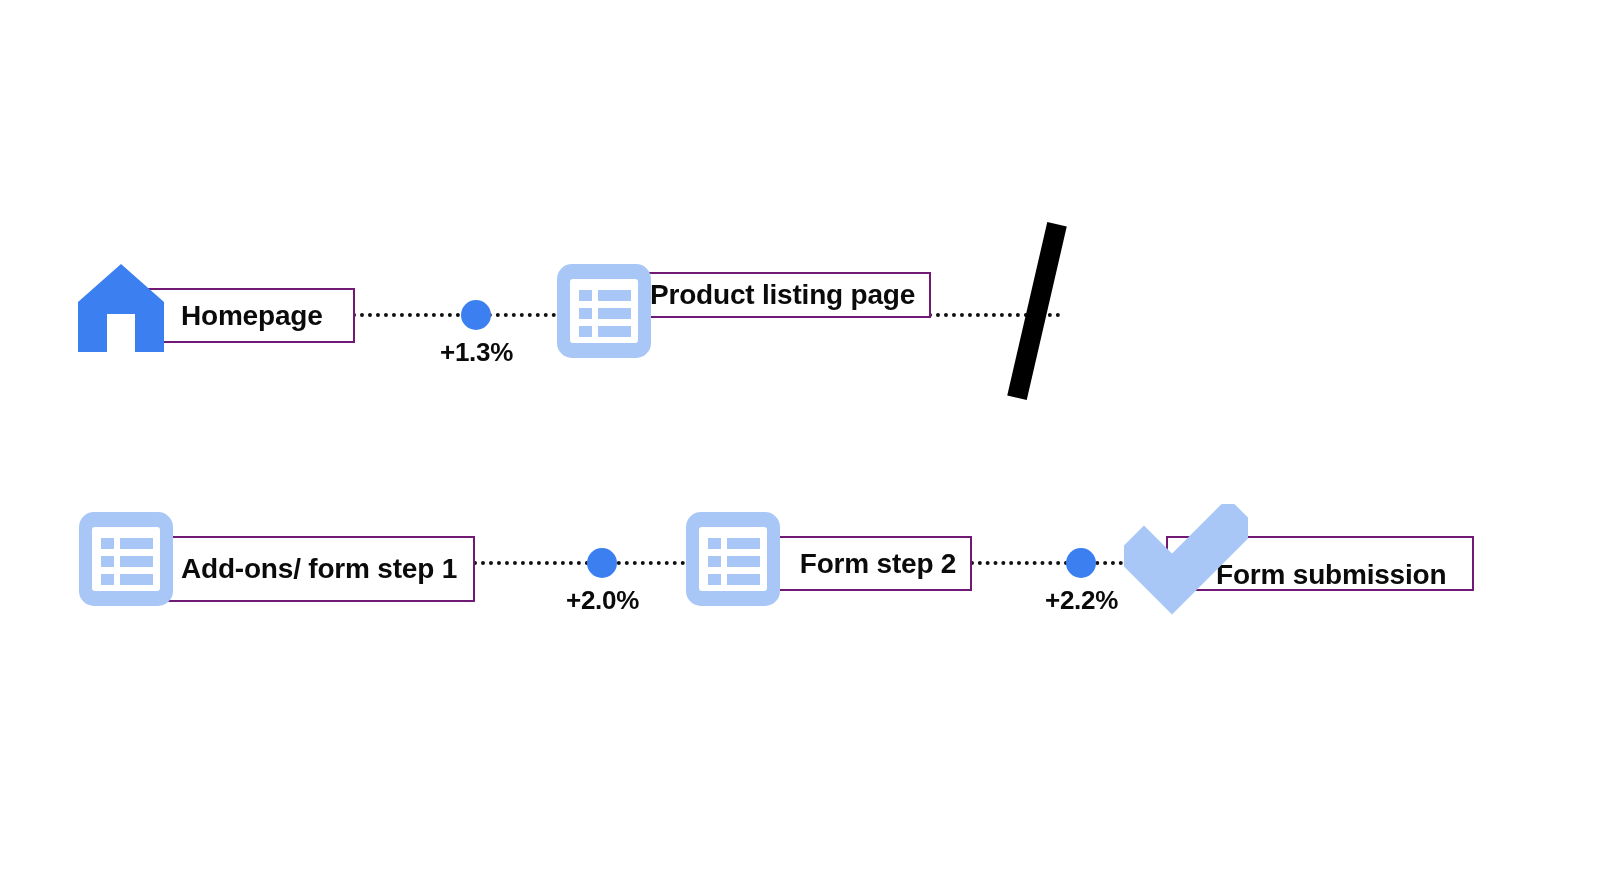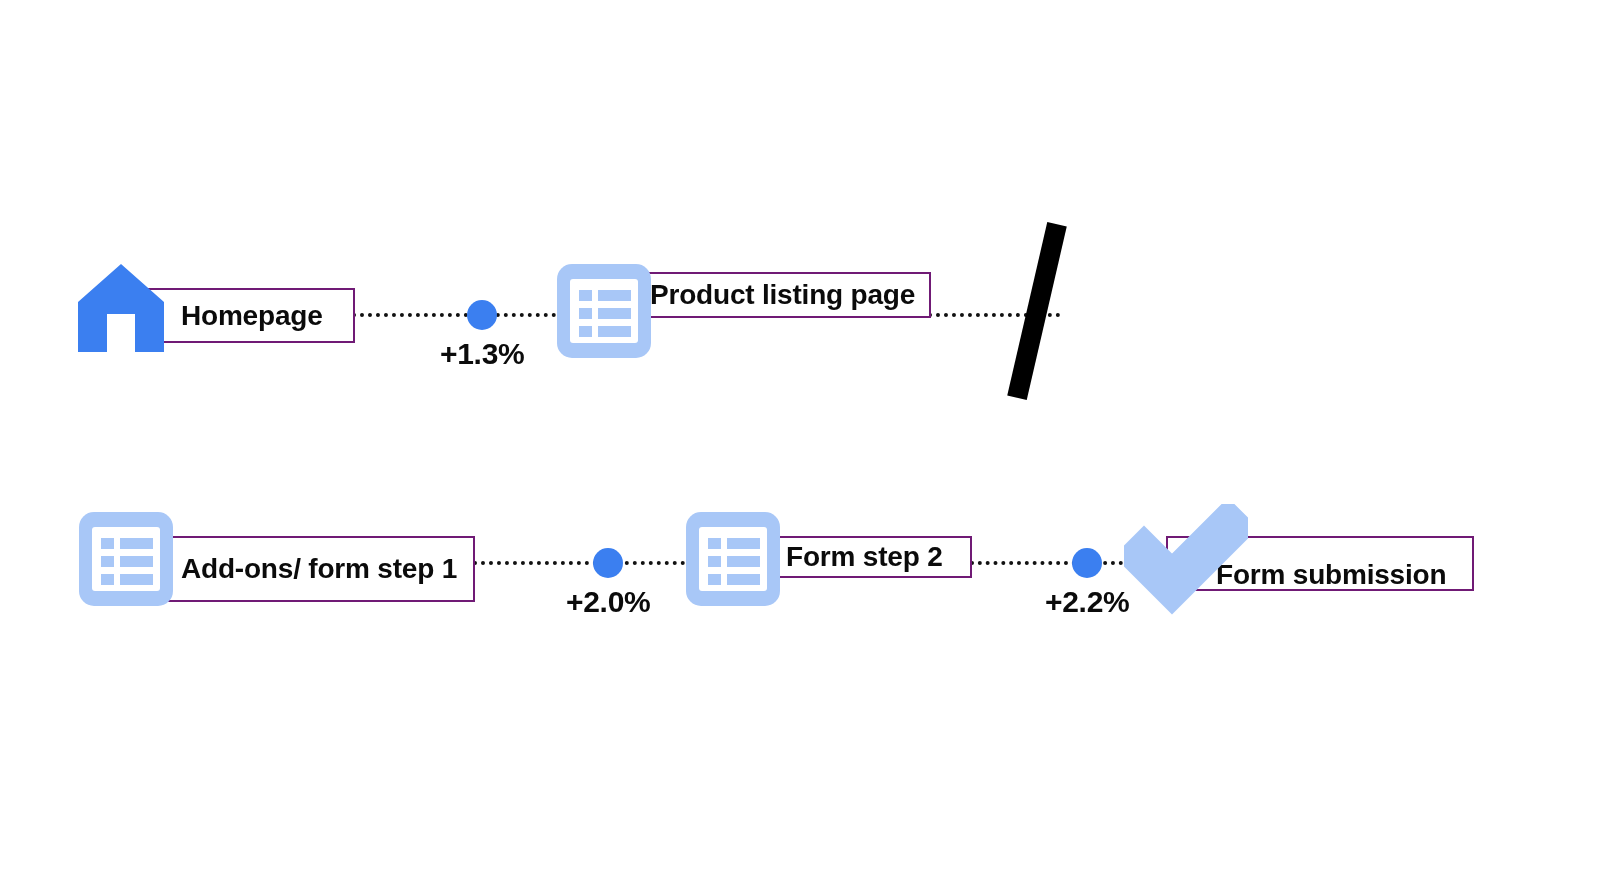--- a/index.html
+++ b/index.html
@@ -67,21 +67,21 @@
     align-items: center;
   }
   .metric-dot {
     width: 30px;
     height: 30px;
     border-radius: 50%;
     background: #3b7ff0;
   }
   .metric-value {
     margin-top: 9px;
-    font-size: 30px;
+    font-size: 26px;
     font-weight: 700;
     color: #0b0b0b;
     white-space: nowrap;
     line-height: 1;
     letter-spacing: -0.3px;
   }
 
   
   .cut-bar {
     position: absolute;
@@ -146,21 +146,21 @@
       <rect x="13" y="15" width="68" height="64" rx="3" fill="#ffffff"></rect>
       <rect x="22" y="26" width="13" height="11" fill="#a8c7f7"></rect>
       <rect x="41" y="26" width="33" height="11" fill="#a8c7f7"></rect>
       <rect x="22" y="44" width="13" height="11" fill="#a8c7f7"></rect>
       <rect x="41" y="44" width="33" height="11" fill="#a8c7f7"></rect>
       <rect x="22" y="62" width="13" height="11" fill="#a8c7f7"></rect>
       <rect x="41" y="62" width="33" height="11" fill="#a8c7f7"></rect>
     </svg>
   </div>
 
-  <div class="node-box" style="left:758px; top:536px; width:214px; height:42px; padding-left:26px;">
+  <div class="node-box" style="left:758px; top:536px; width:214px; height:55px; padding-left:26px;justify-content:center;">
     <span class="node-label">Form step 2</span>
   </div>
 
   <div class="icon" style="left:686px; top:512px;">
     <svg width="94" height="94" viewBox="0 0 94 94">
       <rect x="0" y="0" width="94" height="94" rx="15" fill="#a8c7f7"></rect>
       <rect x="13" y="15" width="68" height="64" rx="3" fill="#ffffff"></rect>
       <rect x="22" y="26" width="13" height="11" fill="#a8c7f7"></rect>
       <rect x="41" y="26" width="33" height="11" fill="#a8c7f7"></rect>
       <rect x="22" y="44" width="13" height="11" fill="#a8c7f7"></rect>

